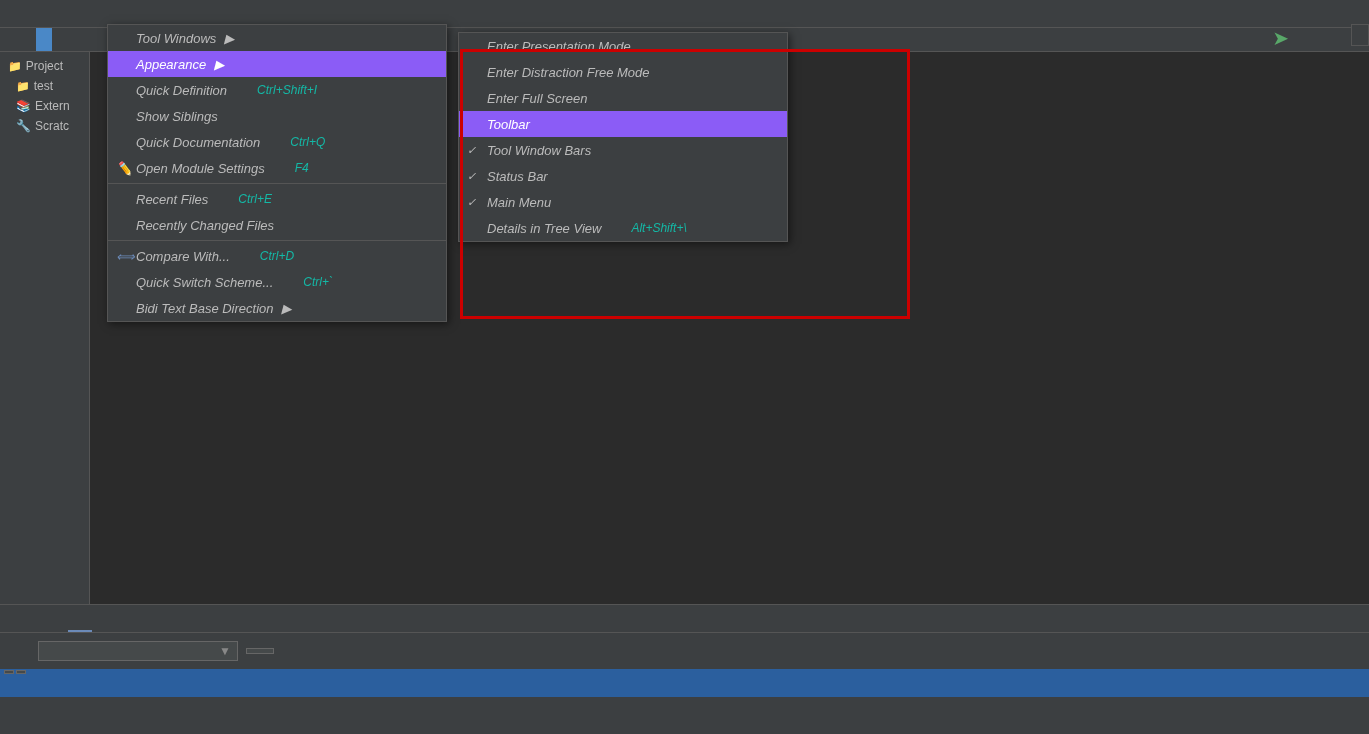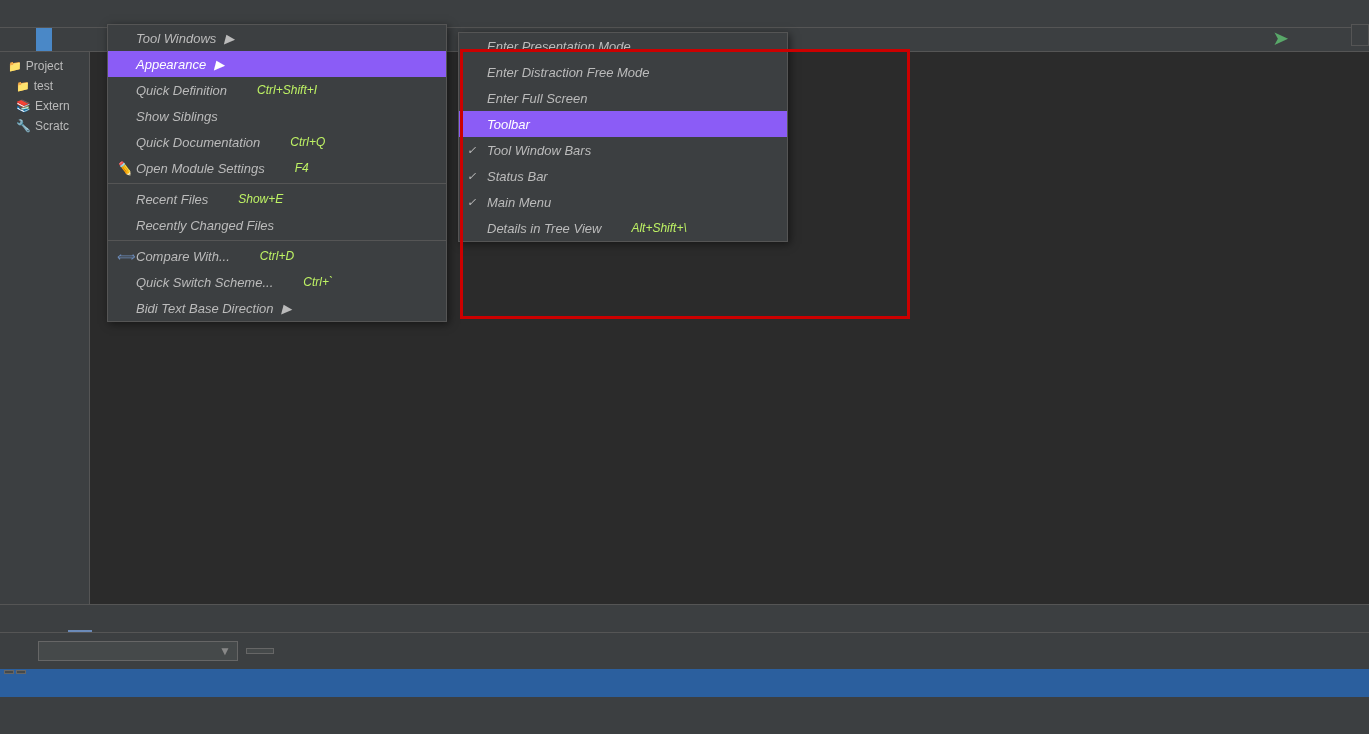--- a/index.html
+++ b/index.html
@@ -127,21 +127,21 @@
       cursor: pointer;
       position: relative;
       height: 26px;
       font-style: italic;
     }
     .view-menu-item.active-item {
       background: #8b5cf6;
       color: white;
     }
     .view-menu-item .shortcut {
-      color: #bef264;
+      color: #14b8a6;
       font-size: 12px;
       margin-left: 30px;
     }
     .view-menu-item .arrow {
       margin-left: 8px;
     }
     .view-menu-divider {
       height: 1px;
       background: #555;
       margin: 2px 0;
@@ -385,21 +385,21 @@
     <span class="shortcut">Ctrl+Q</span>
   </div>
   <div class="view-menu-item" style="padding-left:28px;">
     <span style="position:absolute;left:8px;color:#888;">✏️</span>
     <span>Open Module Settings</span>
     <span class="shortcut">F4</span>
   </div>
   <div class="view-menu-divider"></div>
   <div class="view-menu-item">
     <span>Recent Files</span>
-    <span class="shortcut">Show+E</span>
+    <span class="shortcut">Ctrl+E</span>
   </div>
   <div class="view-menu-item">
     <span>Recently Changed Files</span>
   </div>
   <div class="view-menu-divider"></div>
   <div class="view-menu-item" style="padding-left:28px;">
     <span style="position:absolute;left:8px;color:#6b8ab8;">⟺</span>
     <span>Compare With...</span>
     <span class="shortcut">Ctrl+D</span>
   </div>

